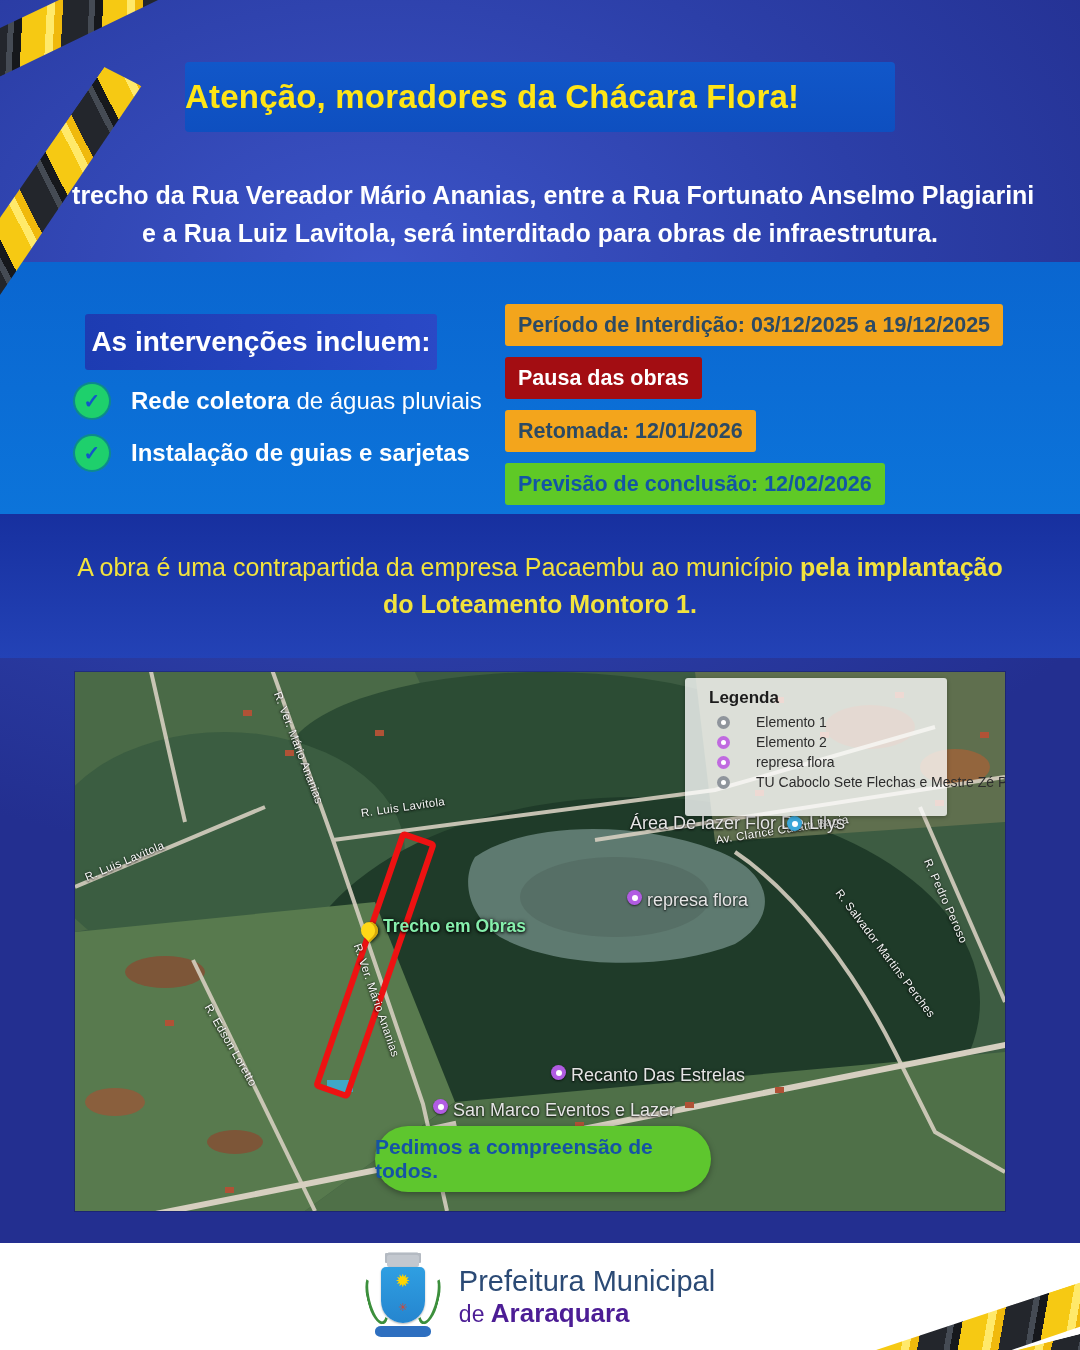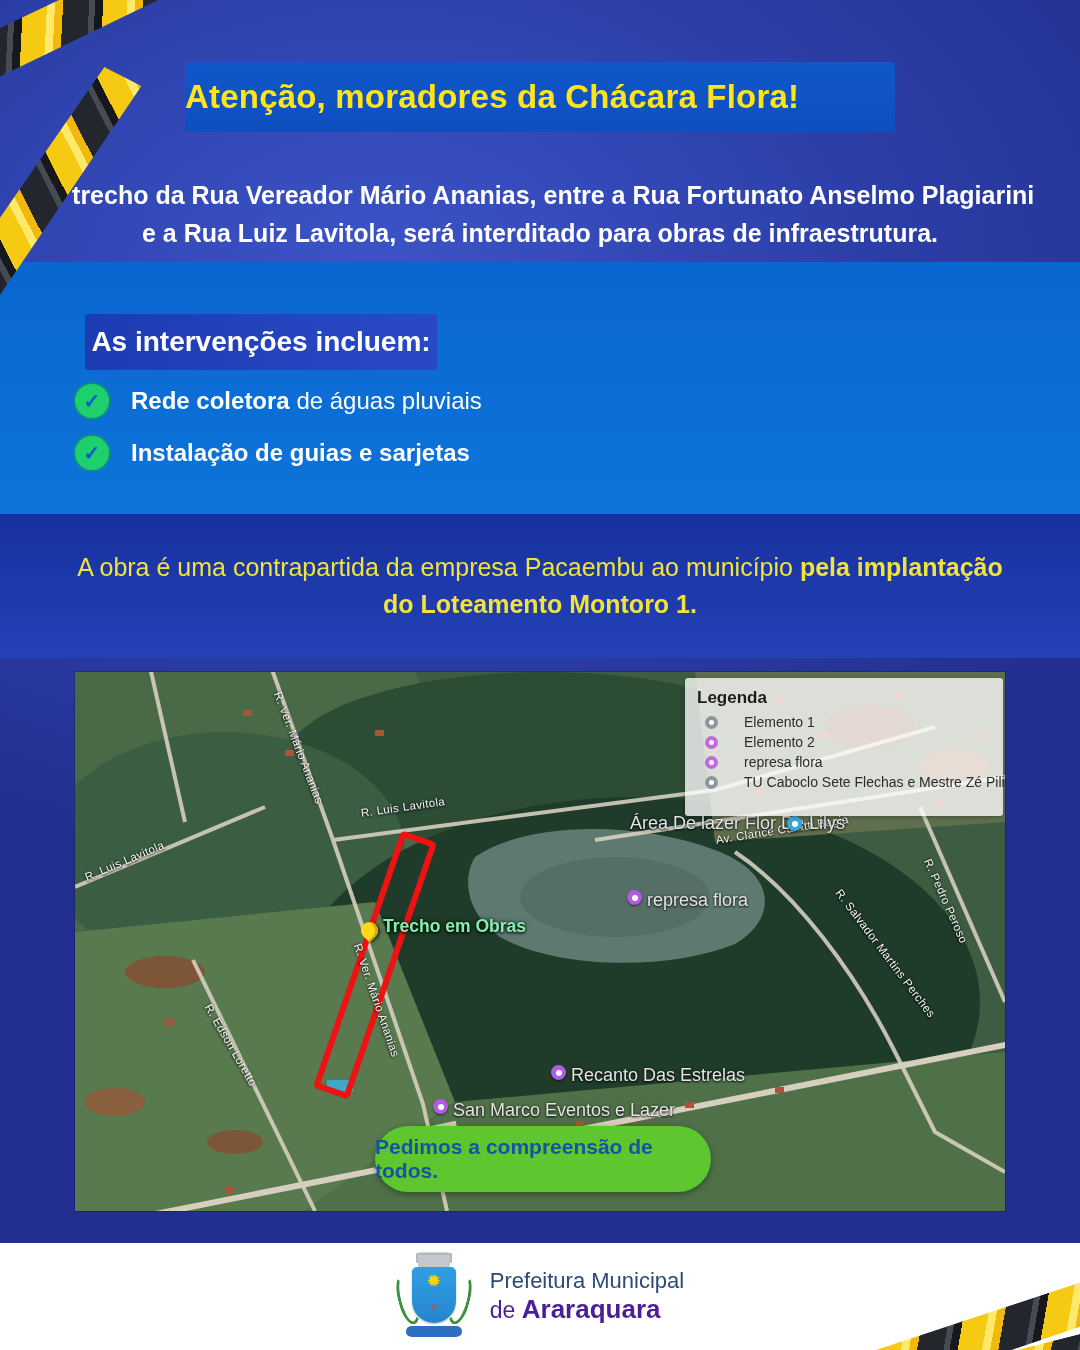--- a/index.html
+++ b/index.html
@@ -93,22 +93,22 @@
     position:absolute;left:308px;top:244px;color:#86efac;font-size:17.5px;font-weight:bold;
     text-shadow:0 1px 3px #000,0 0 4px rgba(0,0,0,.8);white-space:nowrap;
   }
   .pushpin{
     position:absolute;left:286px;top:250px;width:17px;height:17px;background:#ffd817;
     border-radius:50% 50% 50% 0;transform:rotate(-45deg);
     box-shadow:inset -2px -2px 0 #d7a90a, 1px 2px 3px rgba(0,0,0,.6);
   }
   
   .legend{
-    position:absolute;left:610px;top:6px;width:318px;height:138px;
-    background:rgba(255,255,255,.78);border-radius:3px;padding:10px 12px;box-sizing:border-box;
+    position:absolute;left:610px;top:6px;width:262px;height:138px;
+    background:rgba(255,255,255,.78);border-radius:3px;padding:10px 24px;box-sizing:border-box;
     box-shadow:0 1px 4px rgba(0,0,0,.3);
   }
   .legend h4{margin:0 0 6px 0;font-size:17px;color:#1c1c1c;font-weight:bold;}
   .legend-row{display:flex;align-items:center;gap:26px;margin:4px 0 4px 8px;}
   .legend-dot{width:13px;height:13px;border-radius:50%;position:relative;flex:0 0 13px;}
   .legend-dot::after{content:"";position:absolute;left:4px;top:4px;width:5px;height:5px;border-radius:50%;background:#fff;}
   .ld-gray{background:#8f959c;}
   .ld-purple{background:#c06ae0;}
   .legend-row span{font-size:14px;color:#2c2c2c;white-space:nowrap;}
   
@@ -135,21 +135,21 @@
     border-radius:5px 5px 22px 22px;box-shadow:0 1px 2px rgba(0,0,0,.3);
     display:flex;flex-direction:column;align-items:center;
   }
   .crest .sun{color:#ffd500;font-size:18px;line-height:20px;margin-top:4px;}
   .crest .rose{color:#d8452e;font-size:11px;line-height:12px;margin-top:10px;}
   .crest .leaf{position:absolute;top:18px;width:14px;height:46px;border:3px solid #3c8f3c;border-radius:50%;border-top-color:transparent;}
   .crest .leaf.l{left:2px;border-right-color:transparent;transform:rotate(-14deg);}
   .crest .leaf.r{right:2px;border-left-color:transparent;transform:rotate(14deg);}
   .crest .ribbon{position:absolute;left:10px;bottom:2px;width:56px;height:11px;background:#2e6fc0;border-radius:6px/5px;}
   .footer-text{display:flex;flex-direction:column;line-height:1.2;}
-  .footer-text .l1{font-size:22px;color:#2b4a75;}
+  .footer-text .l1{font-size:29px;color:#2b4a75;}
   .footer-text .l2{font-size:23px;color:#4c1d95;}
   .footer-text .l2 .b{font-size:26px;font-weight:bold;}
 </style>
 </head>
 <body>
 
 <div class="poster">
 
   <div class="title-box">
     <span>Atenção, moradores da Chácara Flora!</span>
@@ -160,20 +160,26 @@
     <div class="interv-box">
       <span>As intervenções incluem:</span>
     </div>
     <div class="check-item i2">
       <span class="badge"></span>
       <span><span class="b">Instalação de guias e sarjetas</span><span></span></span>
     </div>
     <div class="check-item i1">
       <span class="badge"></span>
       <span><span class="b">Rede coletora</span><span> de águas pluviais</span></span>
+    </div>
+    <div class="bars">
+      <div class="bar bar-orange">Período de Interdição: 03/12/2025 a 19/12/2025</div>
+      <div class="bar bar-red">Pausa das obras</div>
+      <div class="bar bar-orange">Retomada: 12/01/2026</div>
+      <div class="bar bar-green">Previsão de conclusão: 12/02/2026</div>
     </div>
   </div>
 
   <div class="band-note">
     <p><span>A obra é uma contrapartida da empresa Pacaembu ao município </span><span class="b">pela implantação do Loteamento Montoro 1.</span></p>
   </div>
 
   <div class="map-wrap">
     <svg width="930" height="539" viewBox="0 0 930 539">
       <rect x="0" y="0" width="930" height="539" fill="#3d5c42"></rect>

